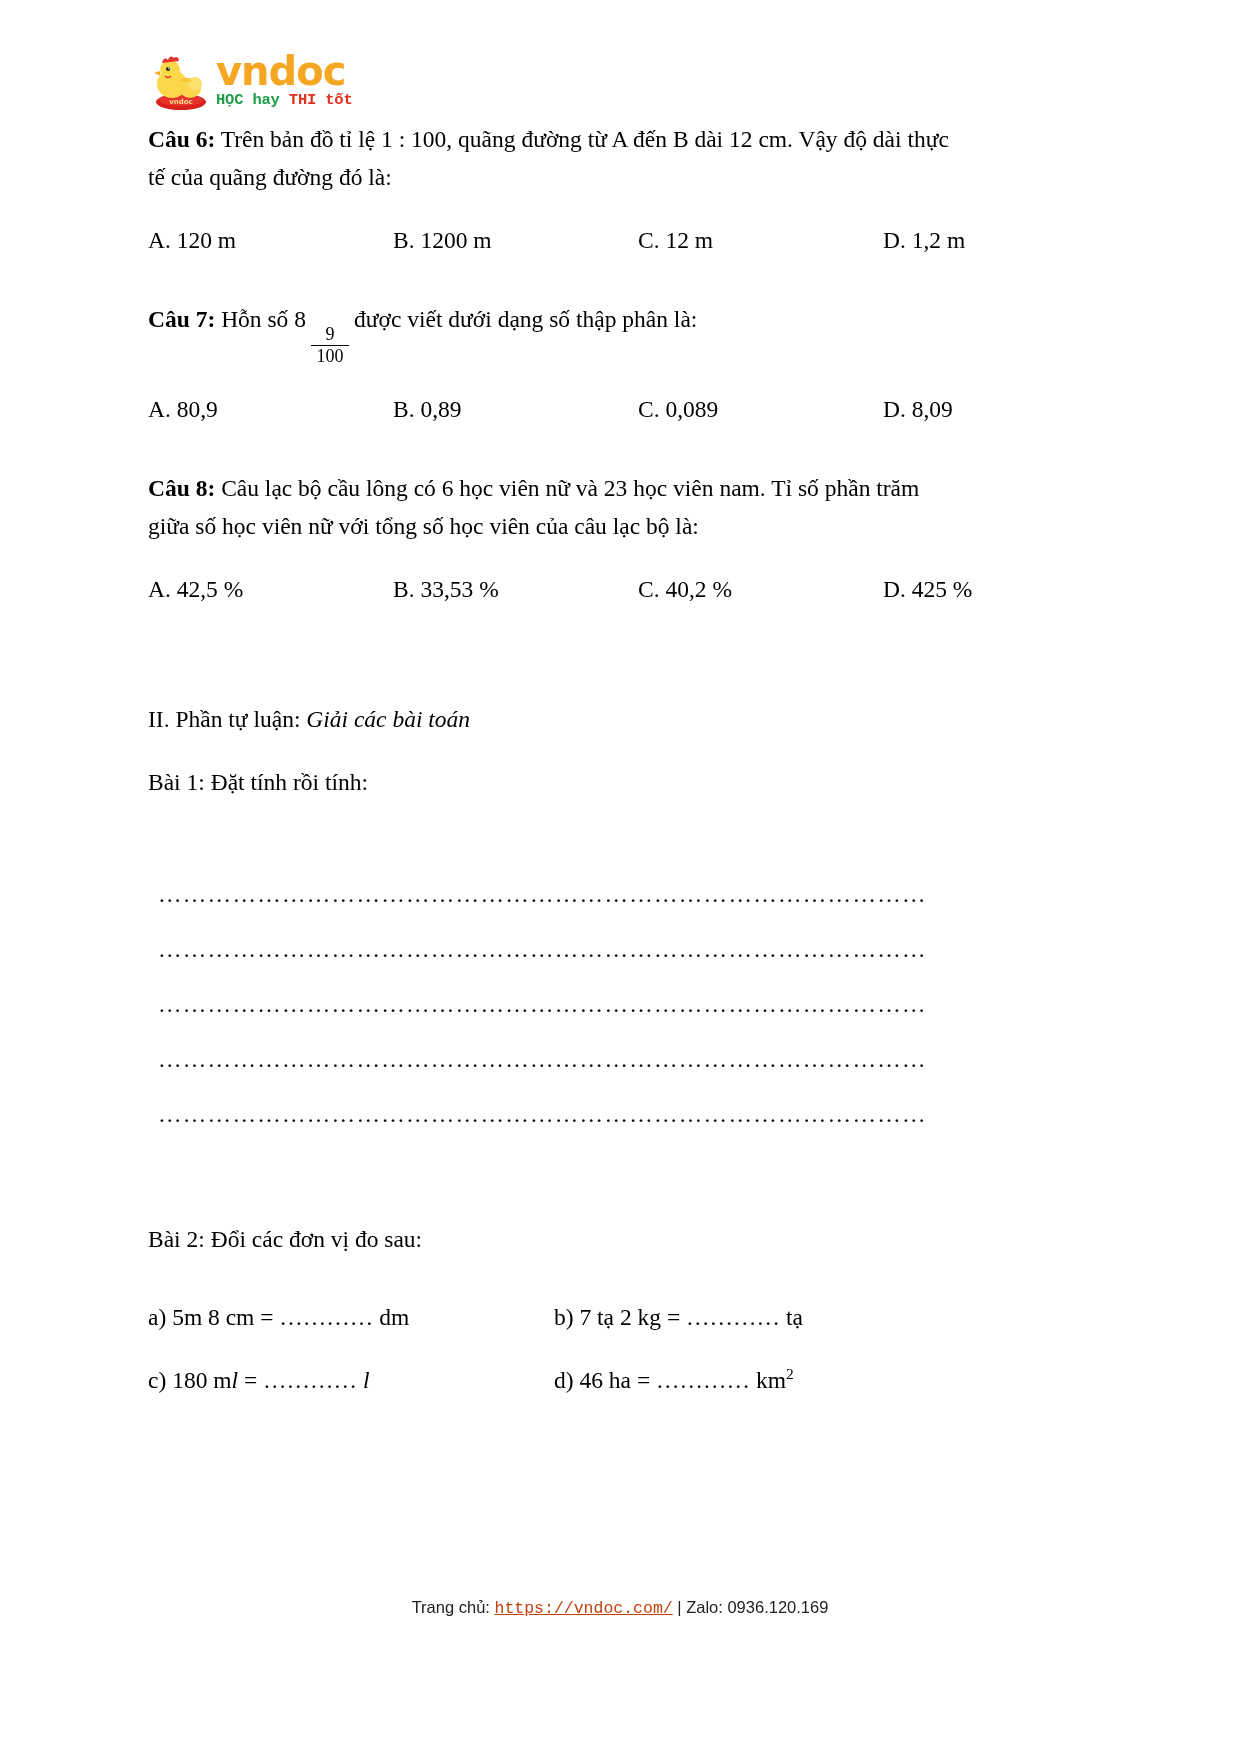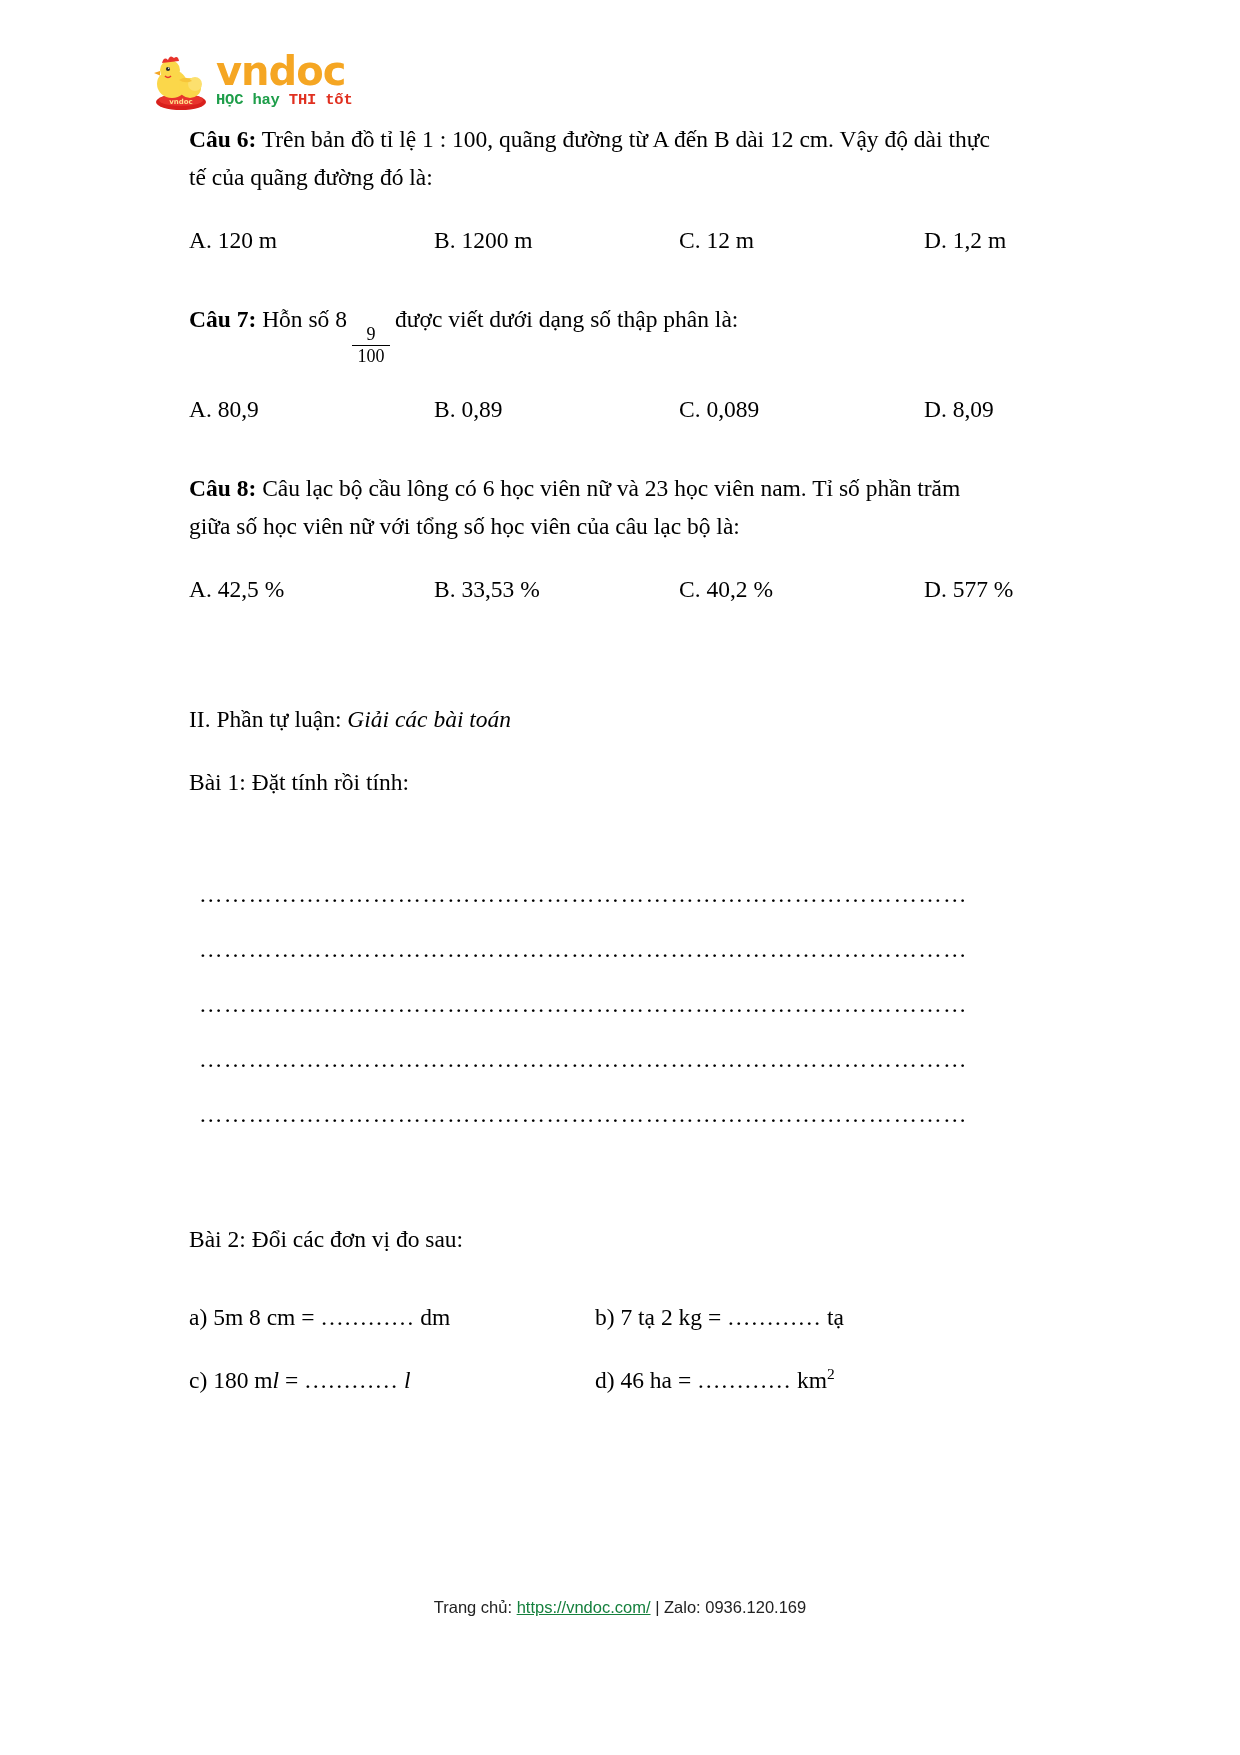--- a/index.html
+++ b/index.html
@@ -65,21 +65,20 @@
   .tag-hay { color: #1E9E4A; }
   .tag-thi { color: #E03020; }
   .tag-tot { color: #E03020; }
 
   
   .content {
     position: absolute;
     left: 148px;
     top: 120px;
     width: 812px;
-    margin-left: 41px;
   }
 
   .q-block { margin-bottom: 0; }
 
   .q-text {
     font-size: 23.5px;
     line-height: 1.62;
     text-align: left;
     margin: 0;
   }
@@ -182,22 +181,23 @@
     position: absolute;
     left: 0;
     top: 1598px;
     width: 1240px;
     text-align: center;
     font-family: "Liberation Sans", sans-serif;
     font-size: 16.5px;
     color: #222222;
   }
   .footer a {
-    color: #15803d;
+    color: #c2410c;
     text-decoration: underline;
+    font-family: Liberation Mono, monospace;
   }
 </style>
 </head>
 <body>
 
 <div class="page">
 
   <div class="logo-wrap">
     <div class="logo-mark">
       <svg viewBox="0 0 62 62" width="62" height="62" aria-hidden="true">
@@ -254,21 +254,21 @@
 
     <div class="spacer-md"></div>
 
     <div class="q-block">
       <p class="q-text"><span class="q-label">Câu 8:</span><span> Câu lạc bộ cầu lông có  6 học viên nữ và 23 học viên nam. Tỉ số phần trăm giữa số học viên nữ với tổng số học viên của câu lạc bộ là:</span></p>
       <div class="spacer-sm"></div>
       <div class="opt-row">
         <span class="opt">A. 42,5 %</span>
         <span class="opt">B. 33,53 %</span>
         <span class="opt">C. 40,2 %</span>
-        <span class="opt">D. 577 %</span>
+        <span class="opt">D. 425 %</span>
       </div>
     </div>
 
     <div class="spacer-xl"></div>
 
     <div class="sec-head"><span class="bold">II. Phần tự luận:</span><span class="ital"> Giải các bài toán</span></div>
 
     <div class="spacer-sm"></div>
 
     <div class="sec-head"><span class="bold">Bài 1:</span><span> Đặt tính rồi tính:</span></div>

